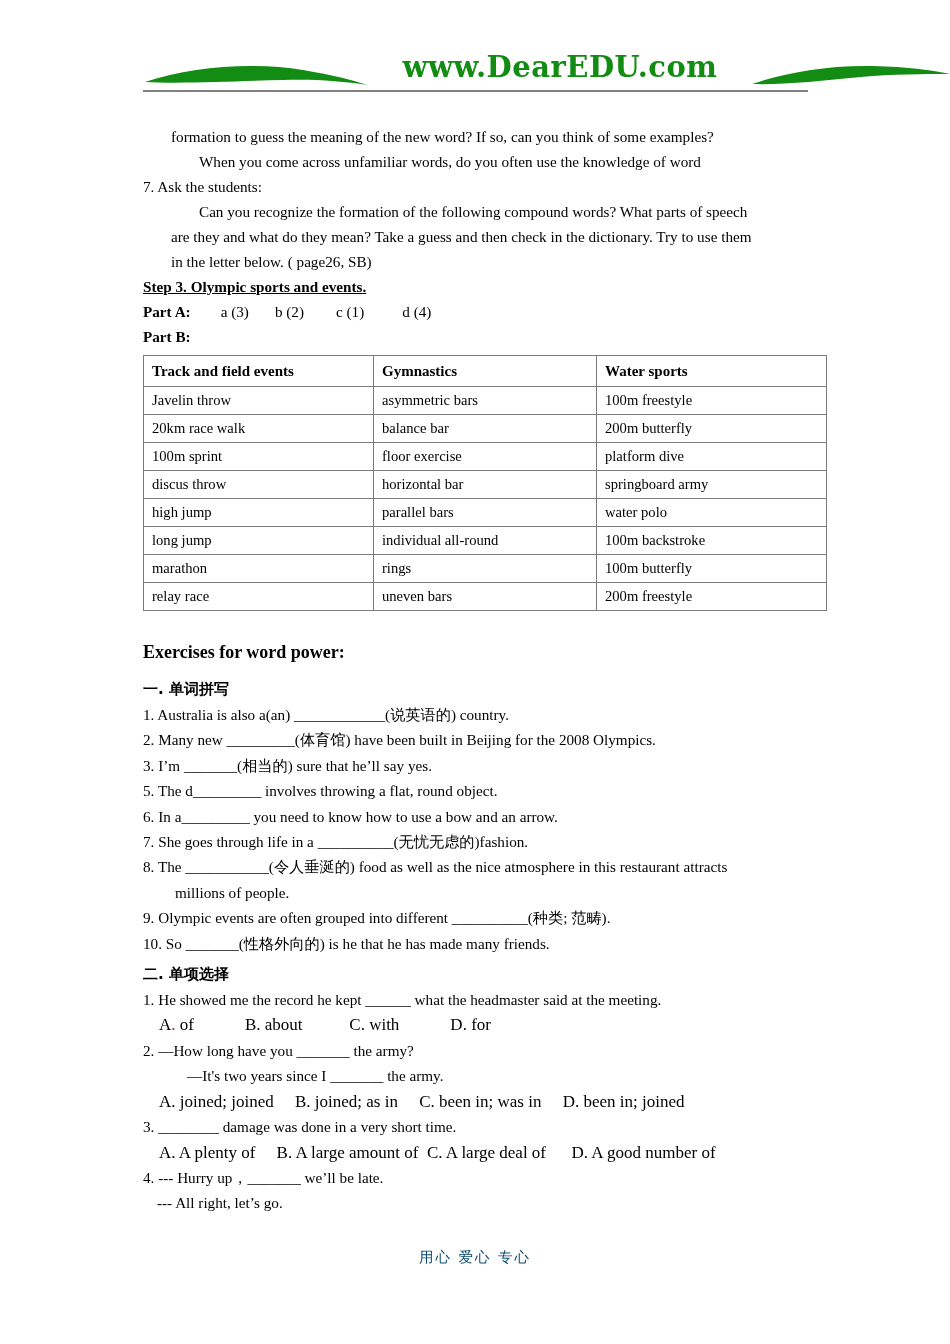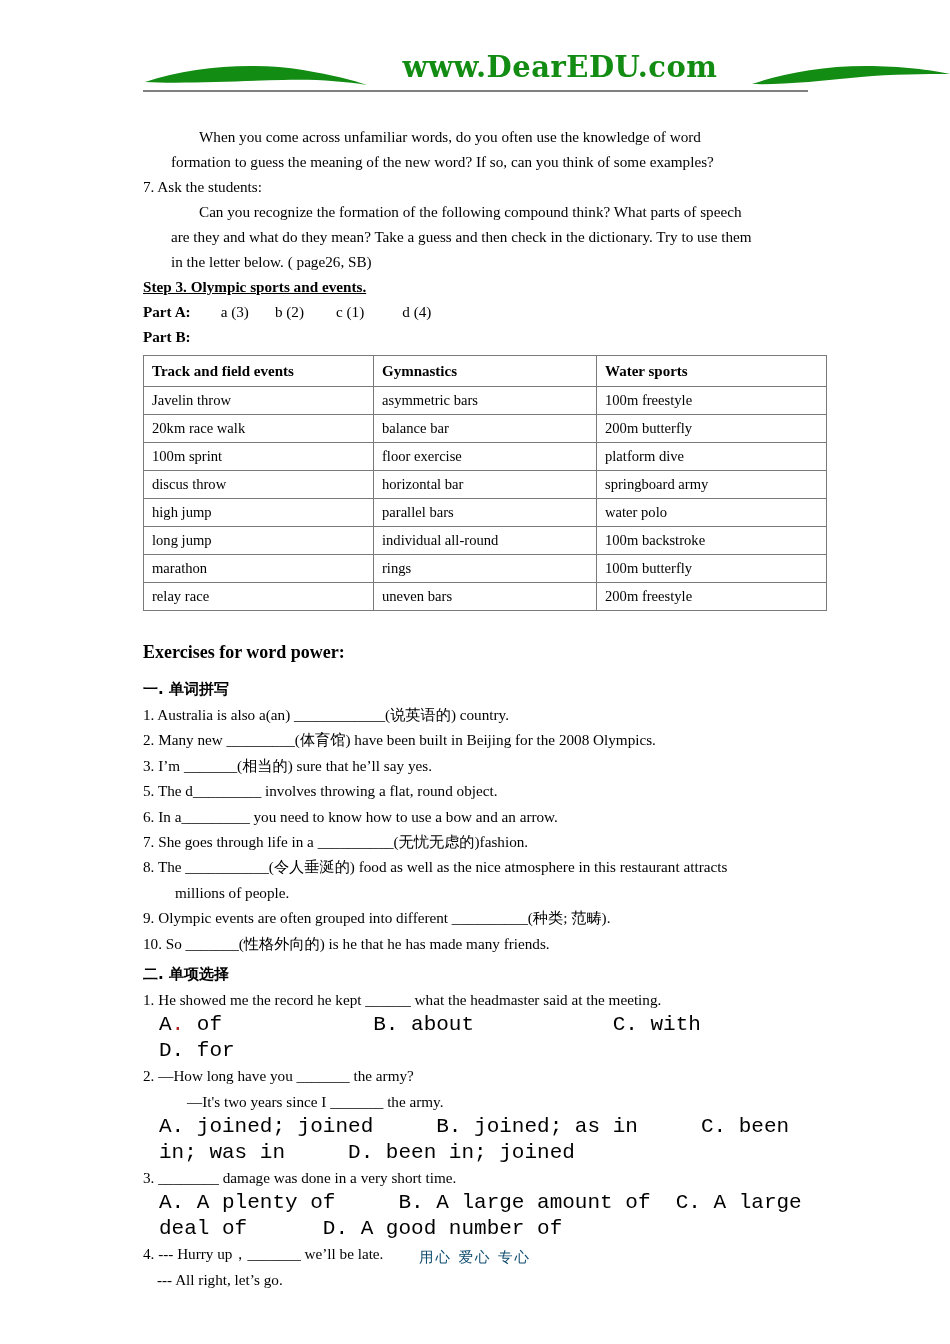--- a/index.html
+++ b/index.html
@@ -138,26 +138,25 @@
     margin: 0;
     font-family: "DejaVu Sans", "Liberation Sans", sans-serif;
   }
   .q-line {
     font-size: 15.2px;
     line-height: 25.4px;
     margin: 0;
     white-space: pre-wrap;
   }
   .opt-line {
-    font-size: 21px;
+    font-size: 17px;
     line-height: 25.4px;
     margin: 0;
     padding-left: 16px;
     white-space: pre-wrap;
-    font-family: Liberation Mono, monospace;
   }
   .reddot { color: #b02020; }
 
   
   .footer {
     position: absolute;
     left: 0;
     top: 1248px;
     width: 950px;
     text-align: center;
@@ -186,25 +185,25 @@
       <svg width="200" height="38" viewBox="0 0 200 38" xmlns="http://www.w3.org/2000/svg">
         <path d="M1,32 C30,22 70,14 115,14 C150,14 180,18 199,22 C175,22 140,22 110,25 C70,29 30,33 1,32 Z" fill="#128c12"></path>
       </svg>
     </div>
 
     <div class="header-rule"></div>
   </div>
 
   <div class="content">
 
+    <p class="line indent-hang">formation to guess the meaning of the new word? If so, can you think of some examples?</p>
     <p class="line indent-big">When you come across unfamiliar words, do you often use the knowledge of word</p>
-    <p class="line indent-hang">formation to guess the meaning of the new word? If so, can you think of some examples?</p>
     <p class="line">7. Ask the students:</p>
 
-    <p class="line indent-big">Can you recognize the formation of the following compound think? What parts of speech</p>
+    <p class="line indent-big">Can you recognize the formation of the following compound words? What parts of speech</p>
     <p class="line indent-hang">are they and what do they mean? Take a guess and then check in the dictionary. Try to use them</p>
     <p class="line indent-hang">in the letter below. ( page26, SB)</p>
 
     <p class="underline-head">Step 3. Olympic sports and events.</p>
 
     <p class="partA-row">
       <span class="partA-label">Part A:</span><span style="display:inline-block;width:30px"></span><span class="partA-item">a  (3)</span><span style="display:inline-block;width:26px"></span><span class="partA-item">b  (2)</span><span style="display:inline-block;width:32px"></span><span class="partA-item">c  (1)</span><span style="display:inline-block;width:38px"></span><span class="partA-item">d  (4)</span>
     </p>
 
     <p class="line bold">Part B:</p>

